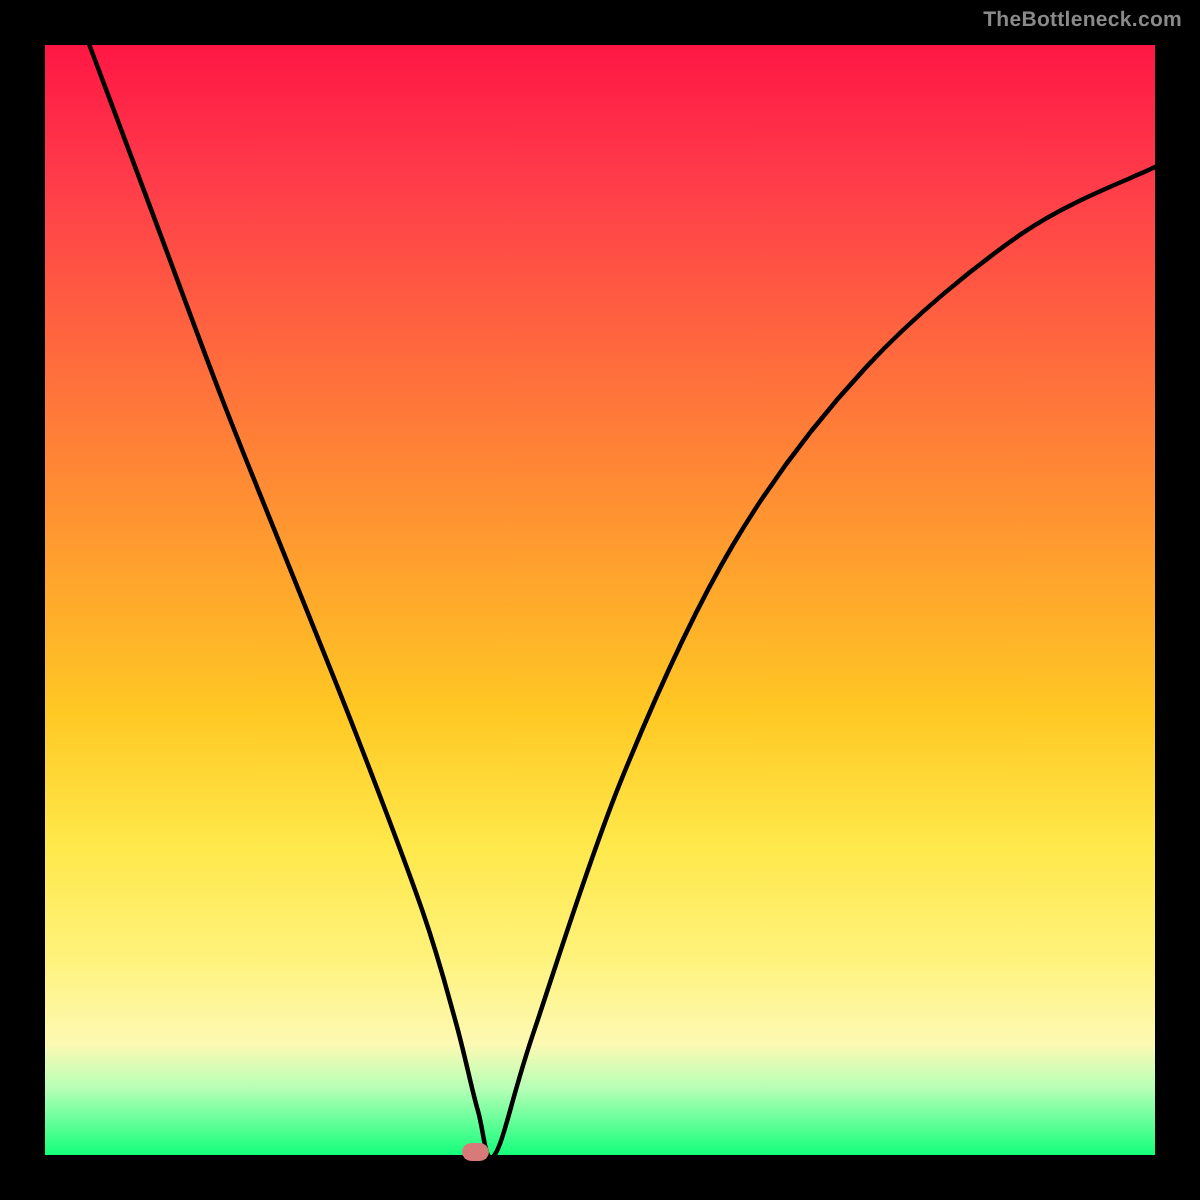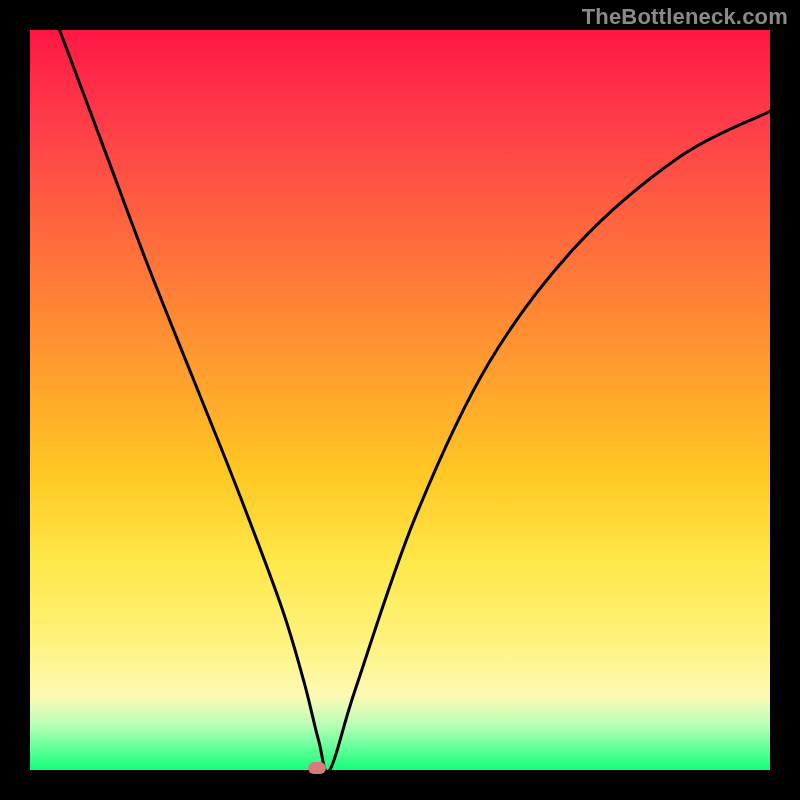--- a/index.html
+++ b/index.html
@@ -50,21 +50,21 @@
     height: 12px;
     background: #d97a7a;
     border-radius: 6px;
     transform: translate(-50%, -50%);
   }
   .watermark {
     position: absolute;
     top: 4px;
     right: 12px;
     color: #8a8a8a;
-    font-size: 22px;
+    font-size: 14px;
     font-weight: 600;
     letter-spacing: 0.2px;
   }
 </style>
 </head>
 <body>
 
 <div class="frame">
 
   <div class="watermark">TheBottleneck.com</div>

